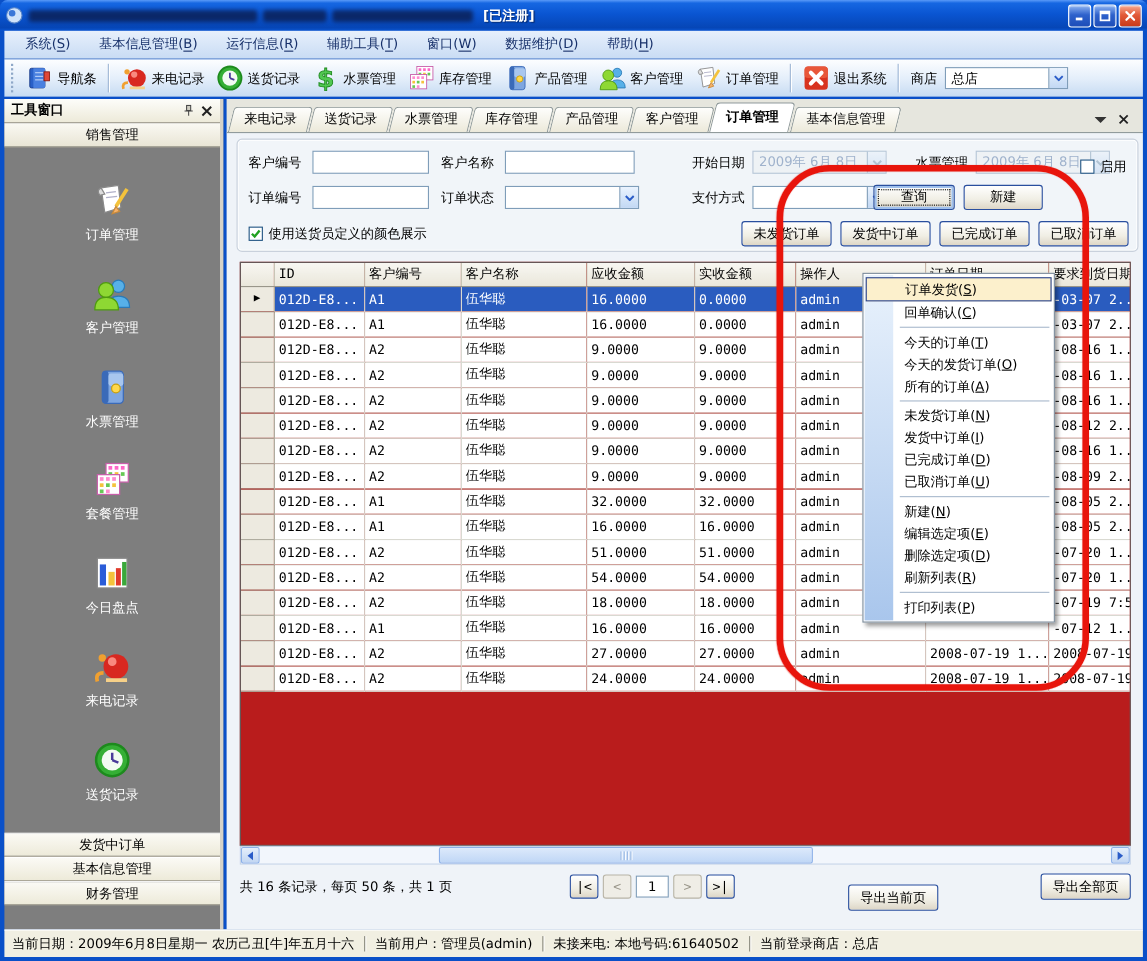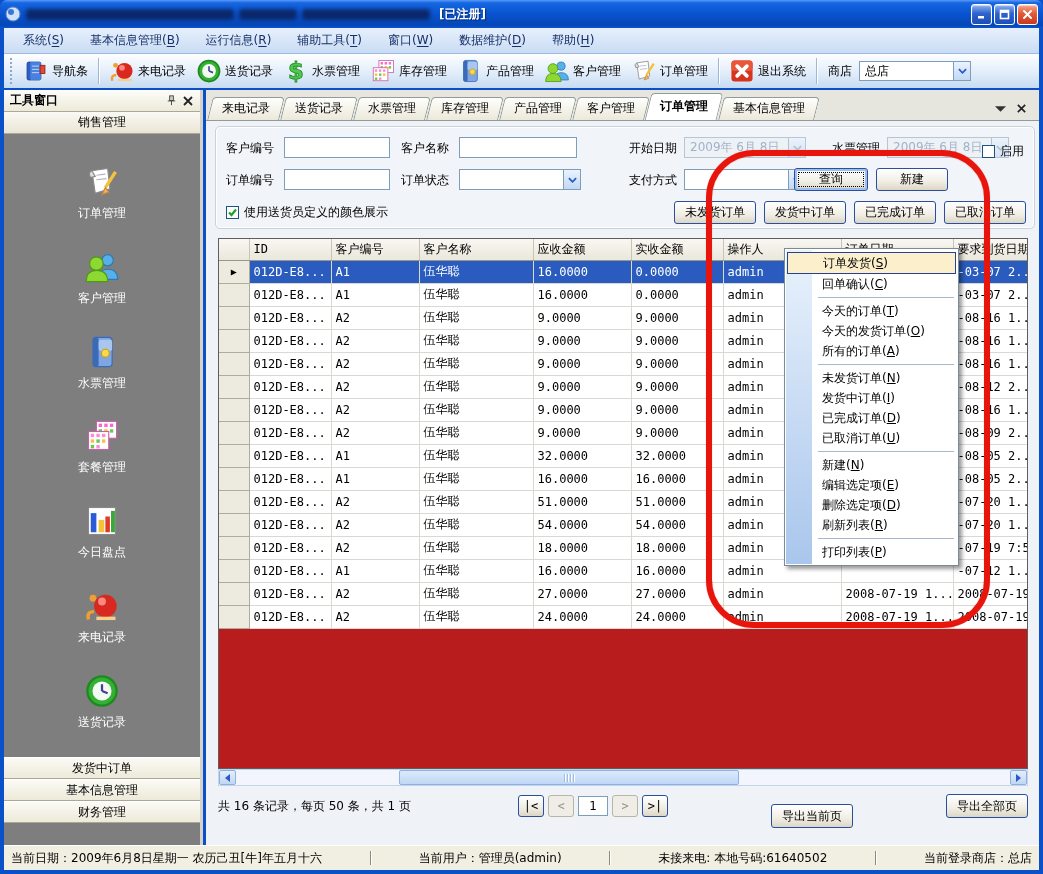--- a/index.html
+++ b/index.html
@@ -113,21 +113,21 @@
   #page-summary{margin-right:14px;white-space:nowrap;}
   .pg-btn{min-width:26px;height:22px;padding:0 4px;border-radius:3px;display:inline-flex;align-items:center;justify-content:center;
     font-family:"DejaVu Sans Mono",monospace;}
   .pg-btn.on{border:1px solid #2A4F9E;background:linear-gradient(180deg,#FFF,#EFEDE3 60%,#DDD6C6);}
   .pg-btn.off{border:1px solid #B8B4A6;background:#EFEDE6;color:#9A968A;}
   #page-input{width:30px;height:20px;border:1px solid #7F9DB9;background:#fff;text-align:center;line-height:18px;}
   .export-btn{height:24px;}
 
   
   #statusbar{position:absolute;left:4px;top:845px;width:1035px;height:25px;background:#F1EFE2;border-top:1px solid #FFF;
-    display:flex;align-items:center;padding:0 7px;gap:9px;color:#000;justify-content:space-between;}
+    display:flex;align-items:center;padding:0 7px;gap:9px;color:#000;}
   .sb-div{width:1px;height:14px;background:#8A8A7E;box-shadow:1px 0 0 #fff;}
   .sb-seg{white-space:nowrap;}
 
   
   #ctxmenu{position:absolute;left:784px;top:248px;width:175px;background:#FFFFFF;border:1px solid #7A8A99;
     box-shadow:3px 3px 4px rgba(0,0,0,.4);padding:3px 1px;z-index:50;color:#000;}
   #ctxmenu::before{content:'';position:absolute;left:1px;top:1px;bottom:1px;width:26px;
     background:linear-gradient(180deg,#E9F2FC, #A9C6EC);}
   .cm-item{position:relative;height:20px;line-height:20px;padding-left:36px;white-space:nowrap;}
   .cm-item.hl{background:#FCF0CC;border:1px solid #26418F;height:22px;line-height:20px;margin:0 1px;padding-left:35px;}

